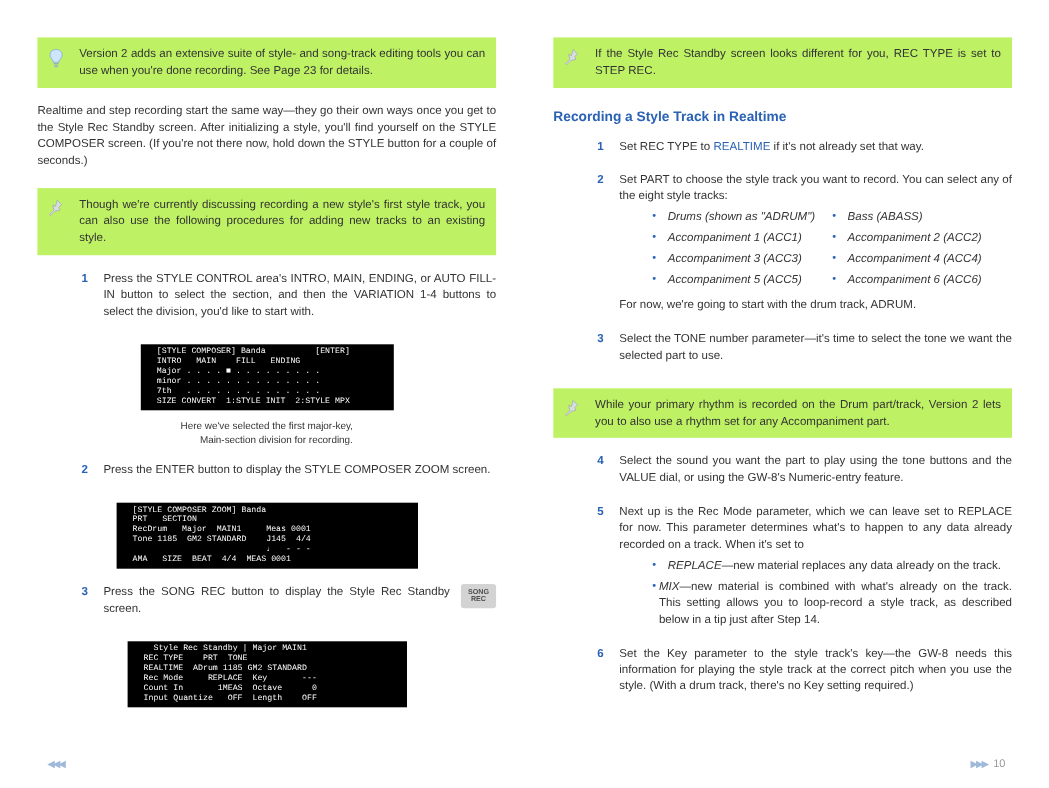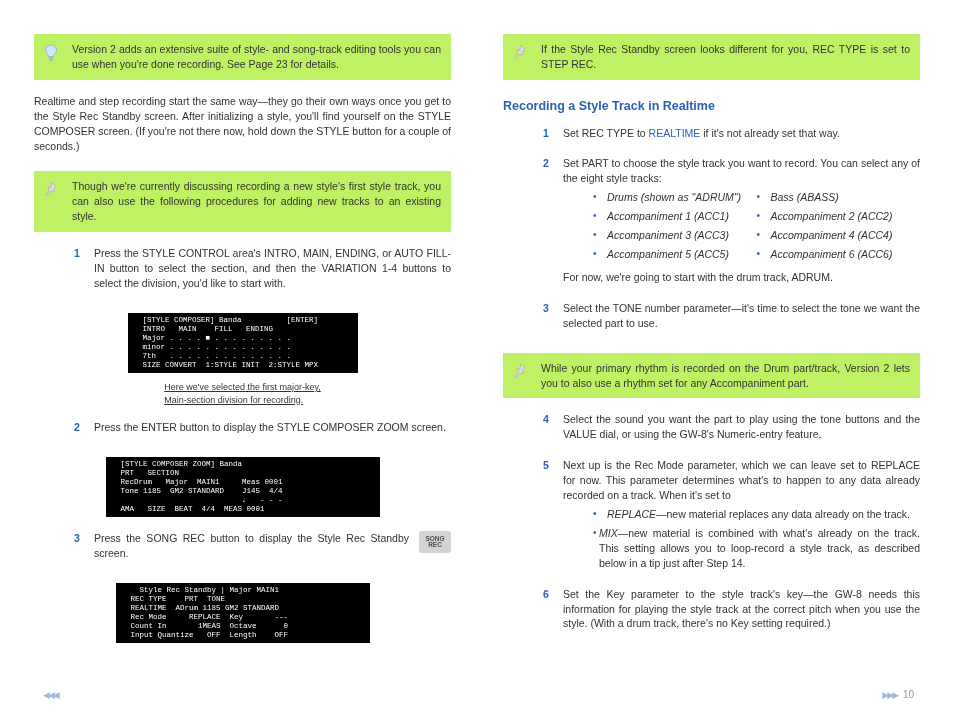--- a/index.html
+++ b/index.html
@@ -57,24 +57,23 @@
     background: #000;
     color: #fff;
     font-family: "Courier New", monospace;
     font-size: 7.5px;
     line-height: 1.2;
     padding: 3px 15px;
     margin: 6px auto 6px auto;
     white-space: pre;
   }
   .lcd-cap {
-    text-align: left;
+    text-align: right;
     font-size: 9px;
     margin: 2px auto 14px auto;
-    text-decoration: underline;
   }
 
   .song-rec {
     float: right;
     margin-left: 10px;
     width: 32px; height: 22px;
     background: #d3d3d3;
     border-radius: 3px;
     font-size: 6.5px;
     font-weight: 700;

